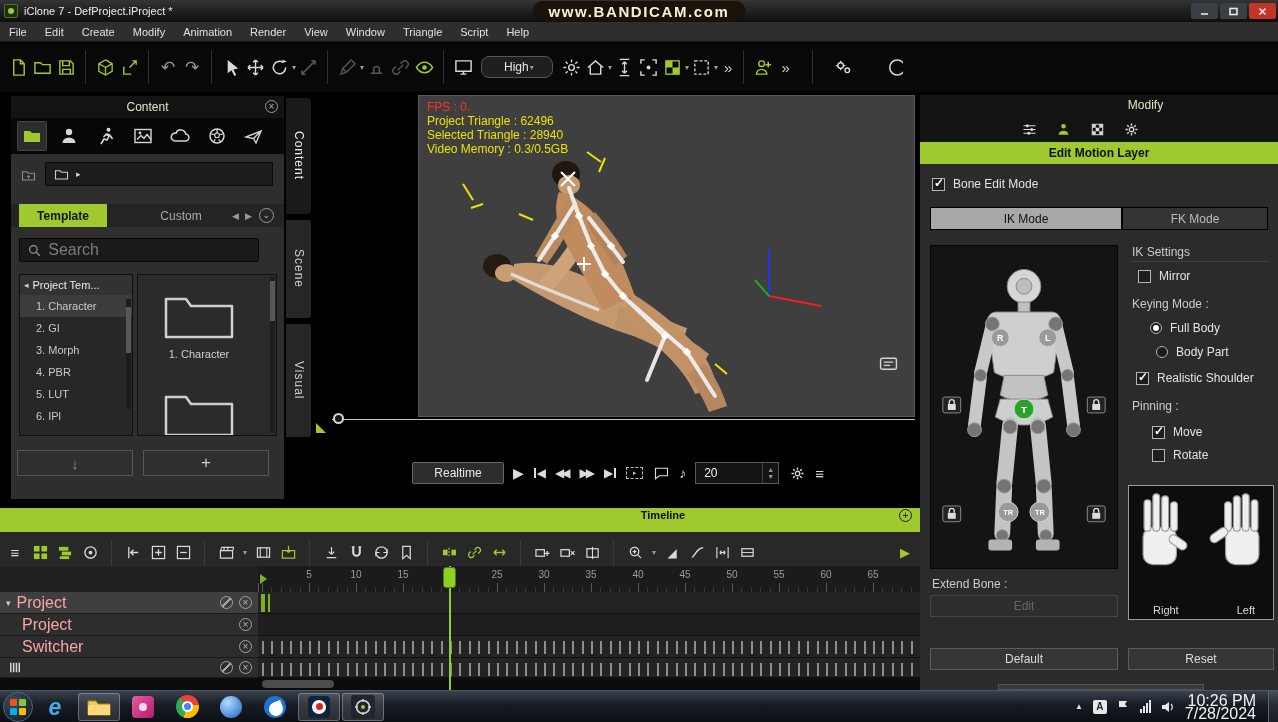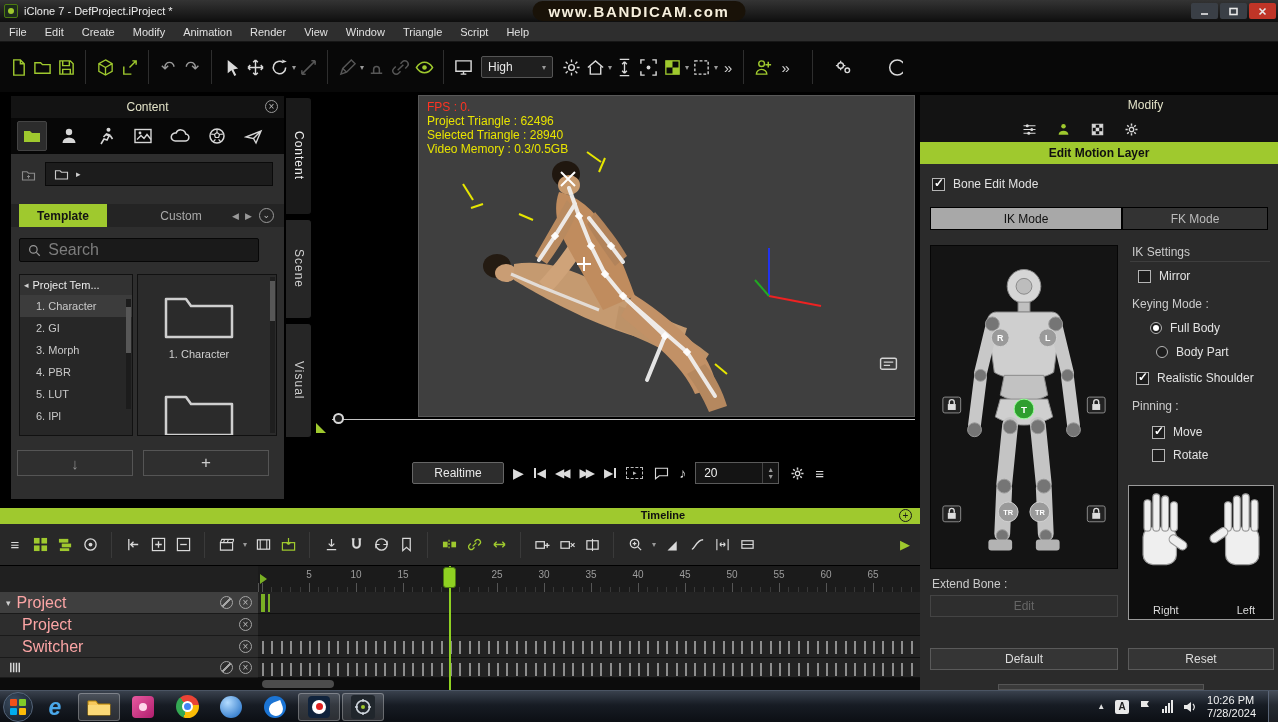--- a/index.html
+++ b/index.html
@@ -23,21 +23,21 @@
   .winbtn{width:27px;height:16px;margin-right:2px;border-radius:2px;background:#3a3f46;display:flex;align-items:center;justify-content:center}
   .winbtn svg{width:11px;height:9px;stroke:#e8e8e8;stroke-width:1.6;fill:none}
   .winbtn.close{background:#c03527}
 
   
   #menubar{position:absolute;left:0;top:22px;width:1278px;height:20px;background:#2e2e2e;border-bottom:1px solid #161616;display:flex;align-items:center;z-index:49}
   #menubar span{padding:0 9px;font-size:11px;color:#e0e0e0}
 
   
   #toolbar{position:absolute;left:0;top:42px;width:1278px;height:50px;background:#080808;display:flex;align-items:center;padding:0 6px;z-index:48}
-  #quality-dd{width:72px;height:22px;background:#1f1f1f;border:1px solid #555;border-radius:2px;display:flex;align-items:center;padding:0 6px;margin:0 6px}
+  #quality-dd{width:72px;height:22px;background:#1f1f1f;border:1px solid #555;border-radius:8px;display:flex;align-items:center;padding:0 22px;margin:0 6px}
   #quality-dd .val{flex:1;font-size:12px;color:#e8e8e8}
   .chev{color:#cfcfcf;font-size:15px;letter-spacing:-2px;margin:0 6px}
 
   
   #content-panel{position:absolute;left:10px;top:95px;width:275px;height:405px;background:#2e2e2e;border:1px solid #000}
   .panel-head{height:22px;background:#131313;display:flex;align-items:center;justify-content:center;position:relative;font-size:12px;color:#e3e3c8}
   .phead-close{position:absolute;right:6px;top:4px;width:13px;height:13px;border:1px solid #9a9a9a;border-radius:50%;color:#bbb;font-size:10px;line-height:11px;text-align:center}
   #cp-icons{height:36px;background:#070707;display:flex;align-items:center;gap:7px;padding-left:6px}
   #cp-icons .tile{width:30px;height:30px;display:flex;align-items:center;justify-content:center;border-radius:2px}
   #cp-icons .tile.sel{background:#2c2c2c;border:1px solid #444}
@@ -112,21 +112,21 @@
   #mannequin-box{position:absolute;left:10px;top:150px;width:188px;height:324px;background:#141414;border:1px solid #060606}
   .mp-lbl{position:absolute;font-size:12px;color:#cbcbcb}
   #hands-box{position:absolute;left:208px;top:390px;width:146px;height:135px;background:#0d0d0d;border:1px solid #9a9a9a}
   #hands-box .hlbl{position:absolute;bottom:3px;font-size:11px;color:#dcdcdc}
   .mp-btn{position:absolute;height:22px;background:#353535;border:1px solid #5a5a5a;display:flex;align-items:center;justify-content:center;font-size:12px;color:#dcdcdc}
   .mp-btn.disabled{background:#2e2e2e;border-color:#444;color:#666}
 
   
   #timeline{position:absolute;left:0;top:508px;width:920px;height:182px;background:#141414;overflow:hidden}
   #tl-grip{position:absolute;left:640px;top:-7px;color:#777;font-size:9px;letter-spacing:2px}
-  #tl-title{height:16px;background:#9fc92e;position:relative}
+  #tl-title{height:24px;background:#9fc92e;position:relative}
   #tl-title .ttl{position:absolute;left:663px;top:1px;transform:translateX(-50%);color:#101010;font-weight:bold;font-size:11px}
   #tl-title .plus{position:absolute;right:8px;top:1px;width:13px;height:13px;border:1px solid #1a1a1a;border-radius:50%;color:#1a1a1a;font-size:10px;line-height:12px;text-align:center}
   #tl-toolbar{height:42px;background:#282828;border-bottom:1px solid #000;display:flex;align-items:center;padding:0 6px;gap:7px}
   #tl-ruler{position:absolute;left:0;top:58px;width:920px;height:26px;background:#202020}
   #tl-ruler .rarea{position:absolute;left:258px;top:0;width:662px;height:26px;background:#1b1b1b;
     background-image:repeating-linear-gradient(90deg,#555 0 1px,transparent 1px 47px),repeating-linear-gradient(90deg,#383838 0 1px,transparent 1px 9.4px);
     background-size:100% 9px,100% 5px;background-position:4px bottom,4px bottom;background-repeat:repeat-x}
   .rnum{position:absolute;top:3px;transform:translateX(-50%);font-size:10px;color:#9c9c9c}
   #ruler-start{position:absolute;left:260px;top:8px;width:0;height:0;border-left:7px solid #7ab024;border-top:5px solid transparent;border-bottom:5px solid transparent}
   .tl-row{position:absolute;left:0;width:920px;height:22px;display:flex}
@@ -163,21 +163,21 @@
   .tbird::after{content:"";position:absolute;left:5px;top:6px;width:14px;height:14px;background:#fff;border-radius:50% 0 50% 50%;transform:rotate(-20deg)}
   .bandicam{width:22px;height:22px;border-radius:4px;background:#10233c;display:flex;align-items:center;justify-content:center}
   .bandicam i{width:14px;height:14px;border-radius:50%;background:#fff;display:flex;align-items:center;justify-content:center}
   .bandicam i b{width:7px;height:7px;border-radius:50%;background:#e02020}
   .iclone{width:24px;height:24px;border-radius:3px;background:#20262c;display:flex;align-items:center;justify-content:center}
   #tray{margin-left:auto;display:flex;align-items:center;gap:10px;padding-right:4px}
   #tray .t-arrow{color:#e0e0e0;font-size:8px}
   #tray .ime{width:14px;height:14px;background:#e8e8e8;border-radius:2px;color:#222;font-size:10px;font-weight:bold;line-height:14px;text-align:center}
   .netbars{display:flex;align-items:flex-end;gap:1px}
   .netbars i{width:2px;background:#e8e8e8}
-  #clock{font-size:11px;line-height:13px;color:#f2f2f2}
+  #clock{text-align:right;font-size:16px;line-height:13px;color:#f2f2f2}
   #show-desktop{width:10px;height:32px;margin-left:8px;background:rgba(255,255,255,.07);border-left:1px solid #5a6577}
 </style>
 </head>
 <body>
 
 <div id="titlebar">
   <div id="app-icon"></div>
   <span id="win-title">iClone 7 - DefProject.iProject *</span>
   <div id="watermark">www.BANDICAM.com</div>
   <div class="flex1"></div>

